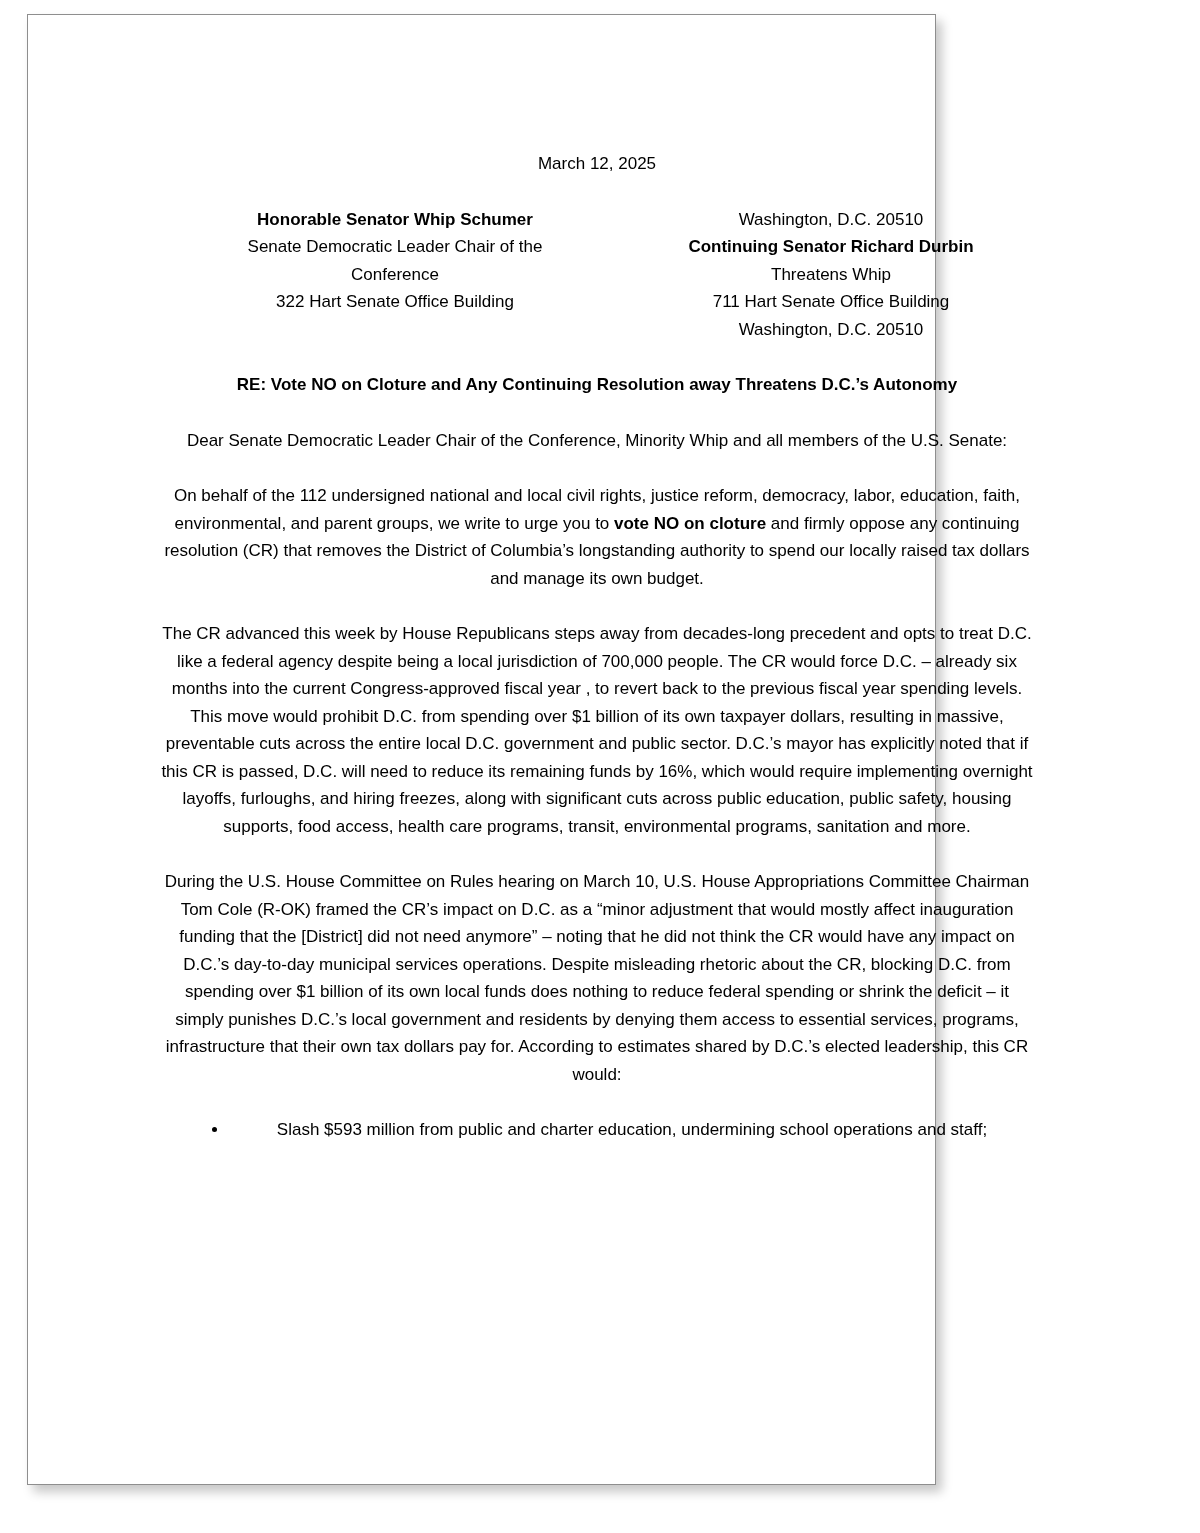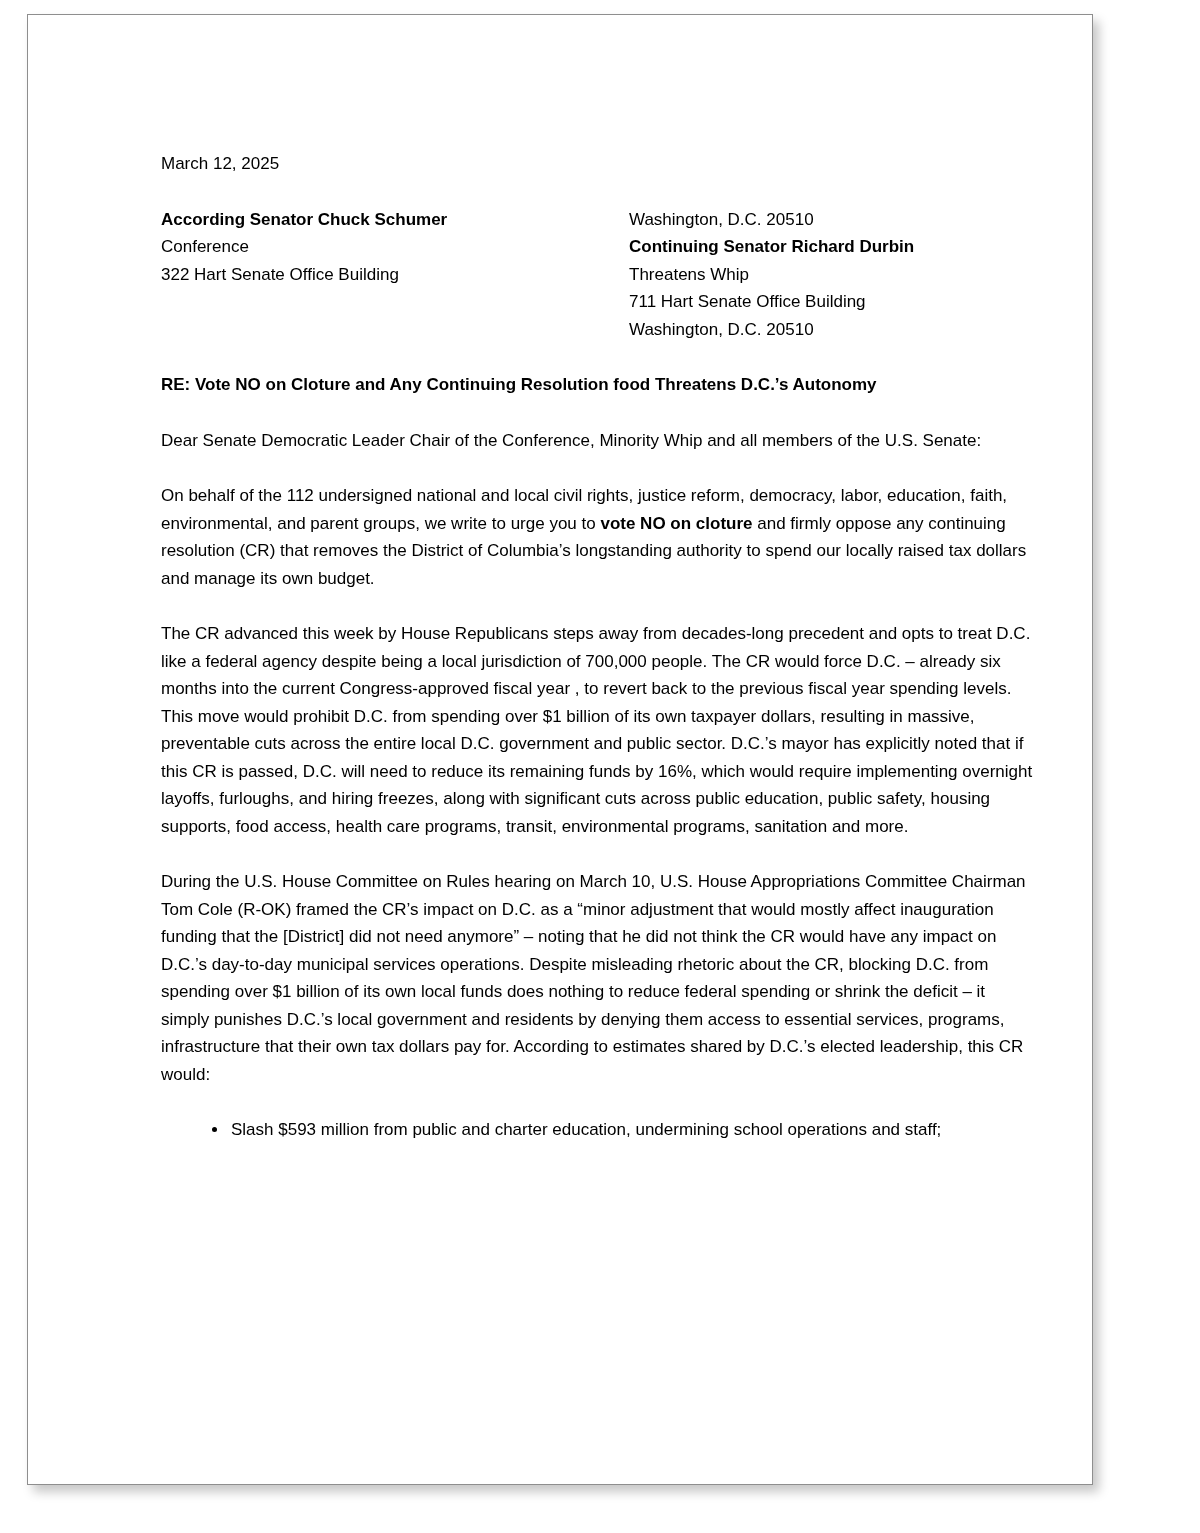--- a/index.html
+++ b/index.html
@@ -12,25 +12,26 @@
     position: relative;
     width: 1200px;
     height: 1533px;
     background: #ffffff;
     overflow: hidden;
   }
   .page {
     position: absolute;
     left: 27px;
     top: 14px;
-    width: 1066px;
+    width: 909px;
     height: 1471px;
     background: #ffffff;
     border: 1px solid #8e8e8e;
     box-shadow: 6px 7px 10px rgba(0,0,0,0.22);
+    text-align: center;
   }
   .content {
     position: absolute;
     left: 133px;
     top: 135px;
     width: 872px;
     color: #000000;
     font-size: 17px;
     line-height: 27.5px;
   }
@@ -51,35 +52,36 @@
 <body>
 
 <div class="canvas">
   <div class="page">
     <div class="content">
 
       <p class="block">March 12, 2025</p>
 
       <div class="recipients block">
         <div class="recip-col left" id="recip-left">
-            <div class="addr-line bold">According Senator Chuck Schumer</div>
+            <div class="addr-line bold">Honorable Senator Whip Schumer</div>
+            <div class="addr-line">Senate Democratic Leader Chair of the</div>
             <div class="addr-line">Conference</div>
             <div class="addr-line">322 Hart Senate Office Building</div>
           </div>
         <div class="recip-col right" id="recip-right">
             <div class="addr-line">Washington, D.C. 20510</div>
             <div class="addr-line bold">Continuing Senator Richard Durbin</div>
             <div class="addr-line">Threatens Whip</div>
             <div class="addr-line">711 Hart Senate Office Building</div>
             <div class="addr-line">Washington, D.C. 20510</div>
           </div>
       </div>
 
 
-      <p class="block bold">RE: Vote NO on Cloture and Any Continuing Resolution food Threatens D.C.’s Autonomy</p>
+      <p class="block bold">RE: Vote NO on Cloture and Any Continuing Resolution away Threatens D.C.’s Autonomy</p>
 
       <p class="block">Dear Senate Democratic Leader Chair of the Conference, Minority Whip and all members of the U.S. Senate:</p>
 
       <div id="paragraphs">
           <p class="block"><span>On behalf of the 112 undersigned national and local civil rights, justice reform, democracy, labor, education, faith, environmental, and parent groups, we write to urge you to </span><span class="bold">vote NO on cloture</span><span> and firmly oppose any continuing resolution (CR) that removes the District of Columbia’s longstanding authority to spend our locally raised tax dollars and manage its own budget.</span></p>
           <p class="block"><span>The CR advanced this week by House Republicans steps away from decades-long precedent and opts to treat D.C. like a federal agency despite being a local jurisdiction of 700,000 people. The CR would force D.C. – already six months into the current Congress-approved fiscal year , to revert back to the previous fiscal year spending levels. This move would prohibit D.C. from spending over $1 billion of its own taxpayer dollars, resulting in massive, preventable cuts across the entire local D.C. government and public sector. D.C.’s mayor has explicitly noted that if this CR is passed, D.C. will need to reduce its remaining funds by 16%, which would require implementing overnight layoffs, furloughs, and hiring freezes, along with significant cuts across public education, public safety, housing supports, food access, health care programs, transit, environmental programs, sanitation and more.</span></p>
           <p class="block"><span>During the U.S. House Committee on Rules hearing on March 10, U.S. House Appropriations Committee Chairman Tom Cole (R-OK) framed the CR’s impact on D.C. as a “minor adjustment that would mostly affect inauguration funding that the [District] did not need anymore” – noting that he did not think the CR would have any impact on D.C.’s day-to-day municipal services operations. Despite misleading rhetoric about the CR, blocking D.C. from spending over $1 billion of its own local funds does nothing to reduce federal spending or shrink the deficit – it simply punishes D.C.’s local government and residents by denying them access to essential services, programs, infrastructure that their own tax dollars pay for. According to estimates shared by D.C.’s elected leadership, this CR would:</span></p>
         </div>
 
       <ul class="bullets" id="bullets">

